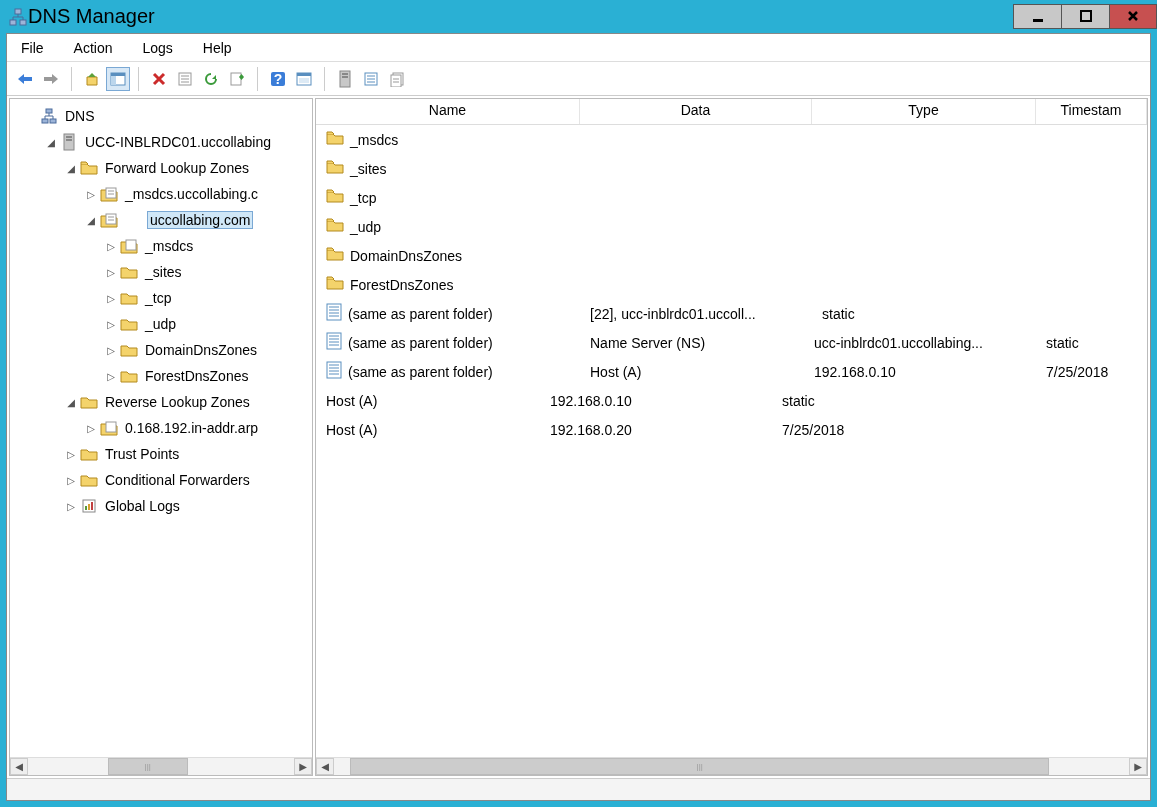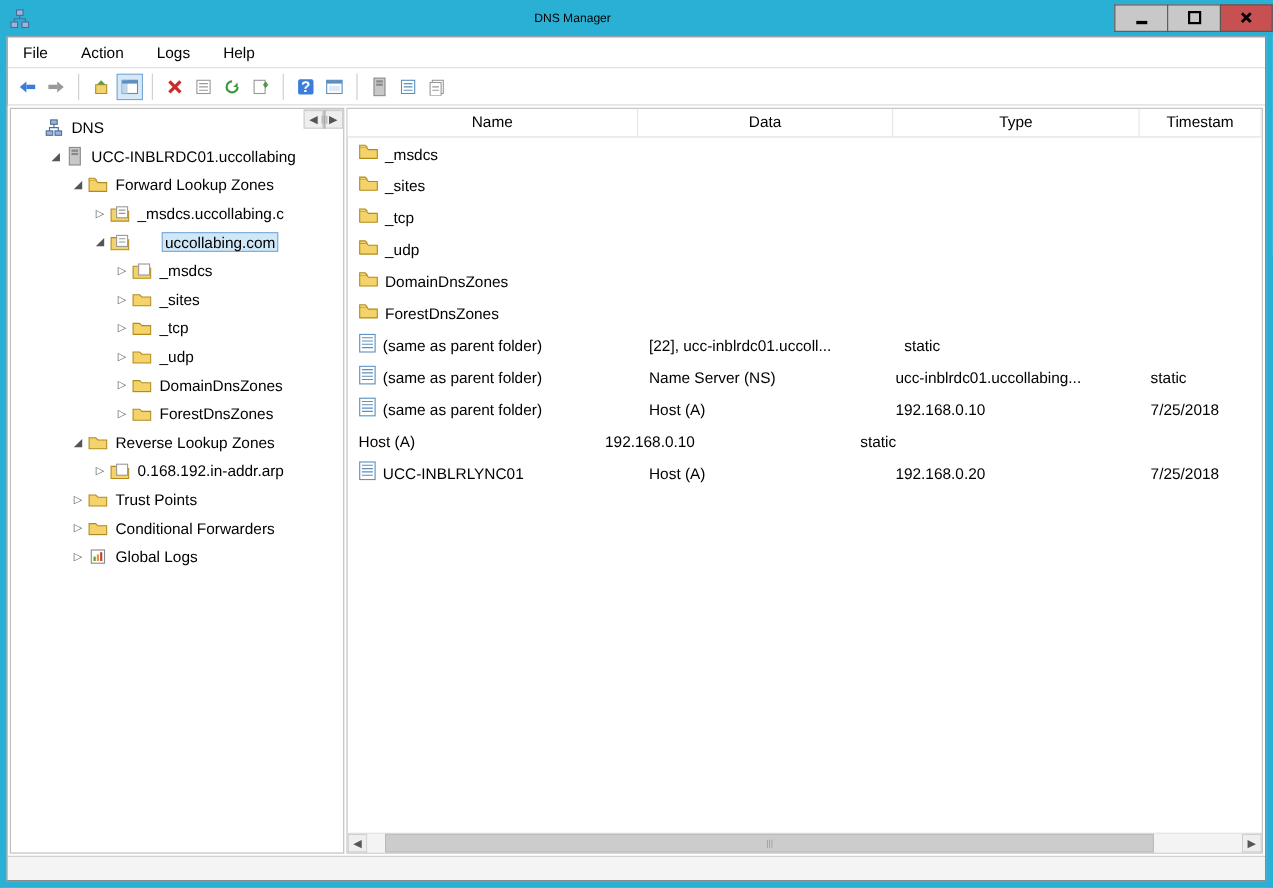--- a/index.html
+++ b/index.html
@@ -1,37 +1,37 @@
 <!DOCTYPE html>
 <html><head>
 <meta charset="utf-8">
 <style>
 * { box-sizing: border-box; font-family: "Segoe UI", Tahoma, sans-serif; font-size: 14px; }
 html, body { margin: 0; padding: 0; height: 100%; }
 body { background: #2ab0d4; }
 .window { width: 1157px; height: 807px; background: #2ab0d4; position: relative; }
 .titlebar { height: 33px; display: flex; align-items: center; background: #2ab0d4; }
 .titlebar .app-icon { width: 20px; height: 20px; margin-left: 8px; display: flex; align-items: center; justify-content: center; }
-.titlebar .title { flex: 1; text-align: center; color: #000; font-size: 11px; }
+.titlebar .title { flex: 1; color: #000; font-size: 20px; }
 .titlebar .win-controls { display: flex; }
 .titlebar .win-btn { width: 48px; height: 25px; border: 1px solid #555; display: flex; align-items: center; justify-content: center; background: #c8c8c8; margin-top:-1px; border-right:none;}
 .titlebar .win-btn.close { background: #c75050; border-right:1px solid #555;}
 .titlebar .win-btn svg { pointer-events: none; }
 
 .client { position: absolute; left: 6px; top: 33px; right: 6px; bottom: 6px; background: #fff; border: 1px solid #888; display: flex; flex-direction: column; }
 .menubar { height: 28px; padding: 0 10px; display: flex; align-items: center; gap: 22px; border-bottom: 1px solid #ddd; }
 .menubar .menu-item { padding: 2px 4px; cursor: default; }
 
 .toolbar { height: 34px; border-bottom: 1px solid #ccc; display: flex; align-items: center; padding: 0 6px; gap: 2px; }
 .toolbar .sep { width: 1px; height: 24px; background: #ccc; margin: 0 6px; }
 .tbtn { width: 24px; height: 24px; display: flex; align-items: center; justify-content: center; border: 1px solid transparent; }
 .tbtn.active { border: 1px solid #7aa8d4; background: #d8e8f6; }
 
 .body { flex: 1; display: flex; min-height: 0; background:#fff; }
-.tree-pane { width: 304px; border: 1px solid #bbb; margin: 2px; display: flex; flex-direction: row; min-height:0; background:#fff;}
+.tree-pane { width: 304px; border: 1px solid #bbb; margin: 2px; display: flex; flex-direction: column; min-height:0; background:#fff;}
 .tree { flex: 1; overflow: hidden; padding: 4px 0; white-space: nowrap; }
 .tree-row { display: flex; align-items: center; height: 26px; padding-right: 4px; }
 .tree-row .expander { width: 14px; height: 14px; display: flex; align-items: center; justify-content: center; margin-right: 2px; color: #555; font-size: 10px; cursor: default; }
 .tree-row .icon { width: 18px; height: 18px; margin-right: 4px; display:flex;align-items:center;justify-content:center; }
 .tree-row .label { padding: 1px 3px; }
 .tree-row.selected .label { background: #d0e7f7; border: 1px solid #7aa8d4; padding: 0 2px; margin-left: 25px; }
 .indent-1 { padding-left: 14px; }
 .indent-2 { padding-left: 34px; }
 .indent-3 { padding-left: 54px; }
 .indent-4 { padding-left: 74px; }
@@ -496,30 +496,20 @@
               <div class="cell type">Host (A)</div>
               <div class="cell data">192.168.0.10</div>
               <div class="cell ts">7/25/2018</div>
             </div>
             <div class="list-row">
               <div class="cell type">Host (A)</div>
               <div class="cell data">192.168.0.10</div>
               <div class="cell ts">static</div>
             </div>
             <div class="list-row">
-              <div class="cell name">
-                <span><svg class="record-icon" viewBox="0 0 16 18">
-                    <rect x="1" y="1" width="14" height="16" fill="#fff" stroke="#5a8fbf"></rect>
-                    <line x1="3" y1="4" x2="13" y2="4" stroke="#5a8fbf"></line>
-                    <line x1="3" y1="7" x2="13" y2="7" stroke="#5a8fbf"></line>
-                    <line x1="3" y1="10" x2="13" y2="10" stroke="#5a8fbf"></line>
-                    <line x1="3" y1="13" x2="13" y2="13" stroke="#5a8fbf"></line>
-                  </svg></span>
-                <span>UCC-INBLRLYNC01</span>
-              </div>
               <div class="cell type">Host (A)</div>
               <div class="cell data">192.168.0.20</div>
               <div class="cell ts">7/25/2018</div>
             </div>
           </div>
         <div class="hscroll">
           <div class="sbtn">◀</div>
           <div class="track">
               <div class="thumb" style="left:2%;width:88%">|||</div>
             </div>

